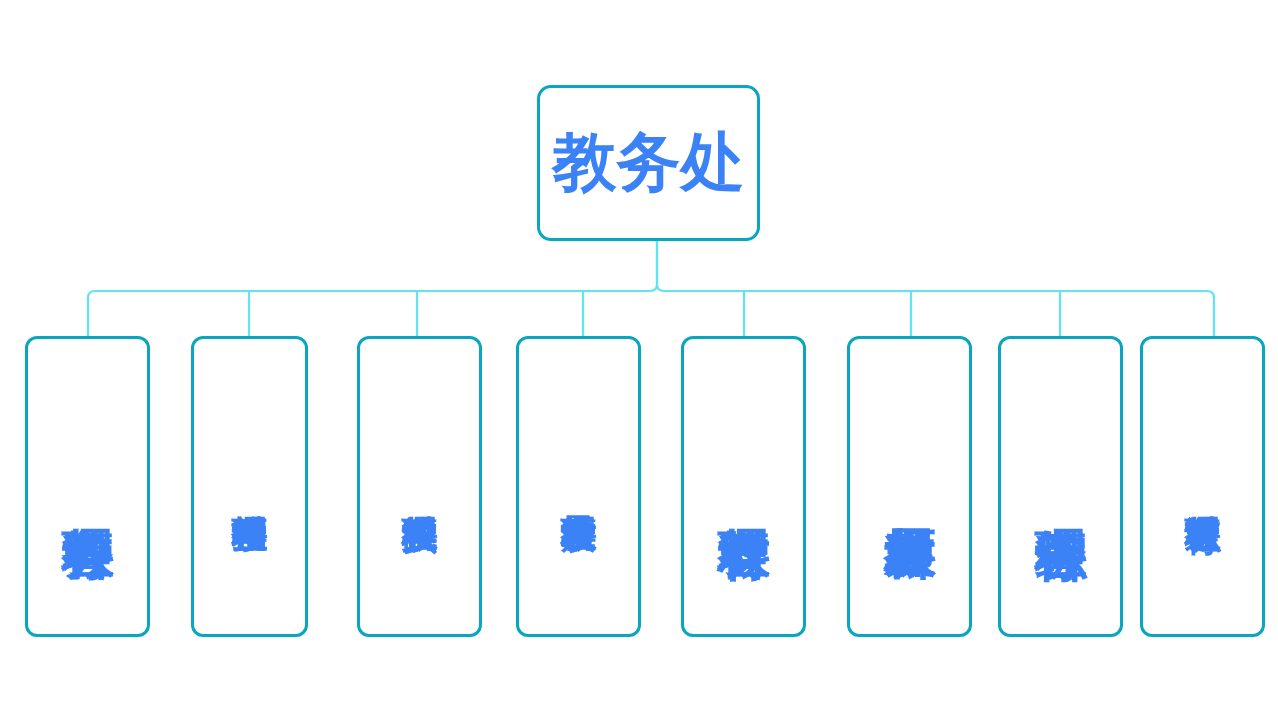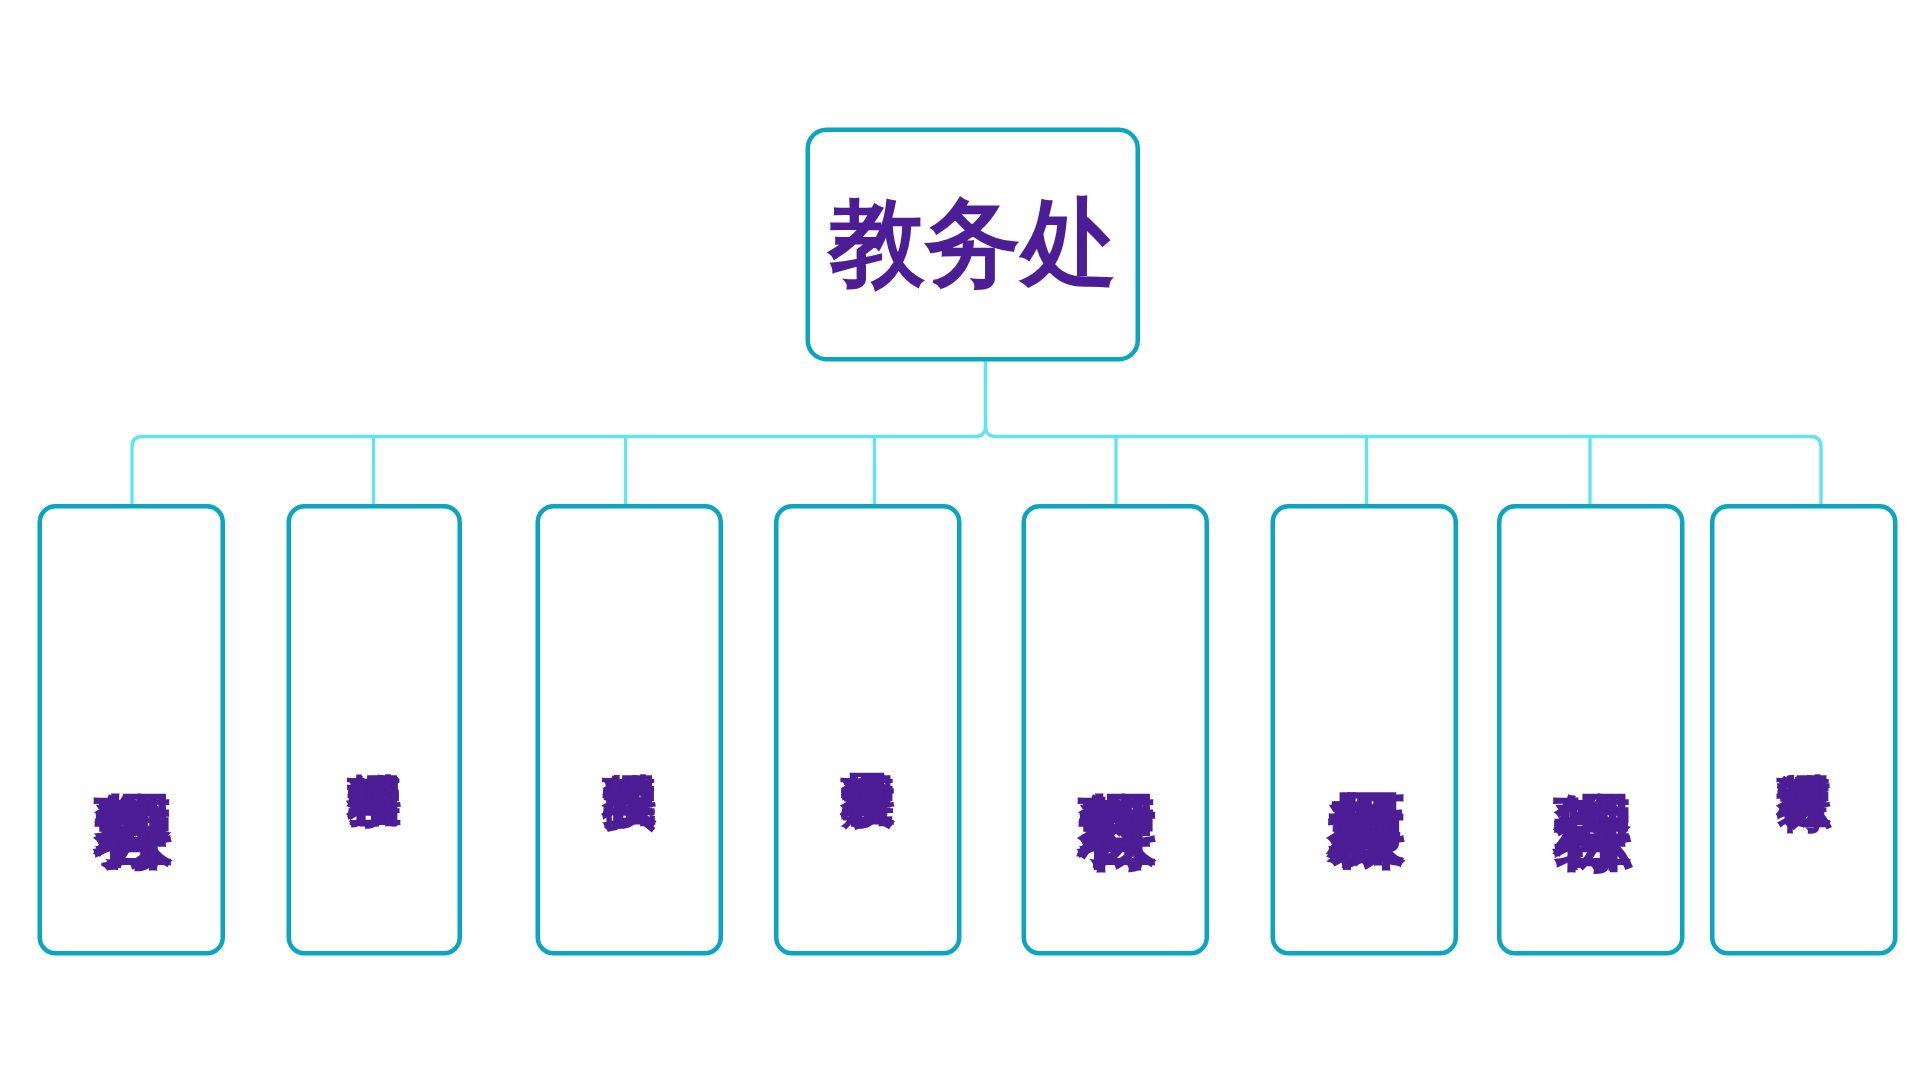--- a/index.html
+++ b/index.html
@@ -38,21 +38,21 @@
     display: flex;
     align-items: center;
     justify-content: center;
     overflow: hidden;
   }
   .node.root {
     border-width: 3px;
     border-radius: 14px;
   }
   .node-label {
-    color: #4c1d95;
+    color: #3b82f6;
     font-weight: bold;
     line-height: 1.0;
     text-align: center;
     letter-spacing: 0px;
     white-space: nowrap;
   }
   .root .node-label {
     font-size: 64px;
     line-height: 1.05;
     writing-mode: horizontal-tb;

